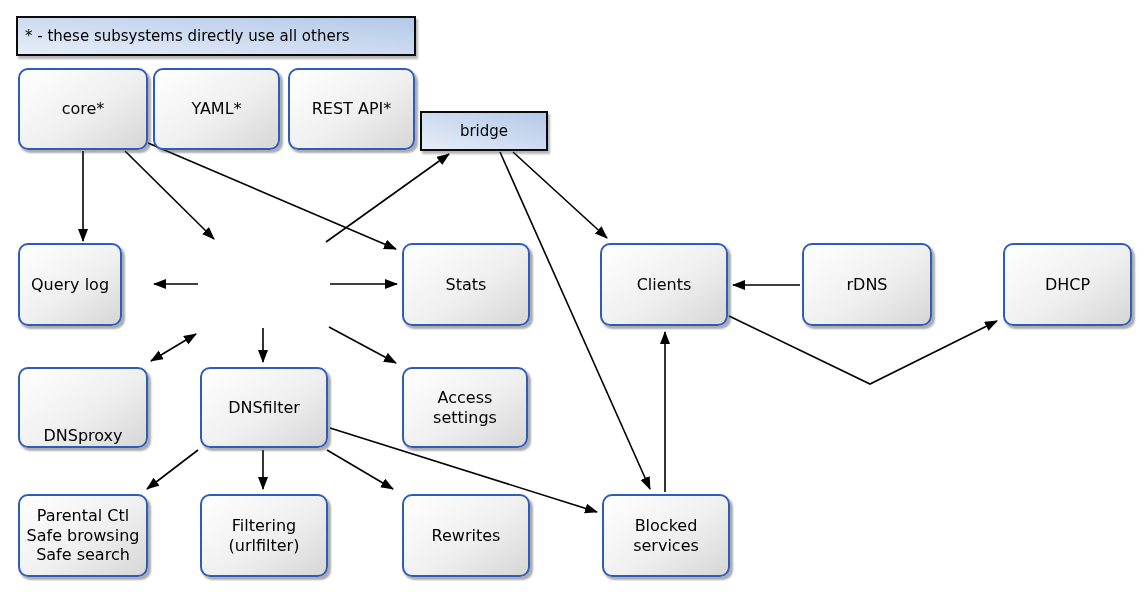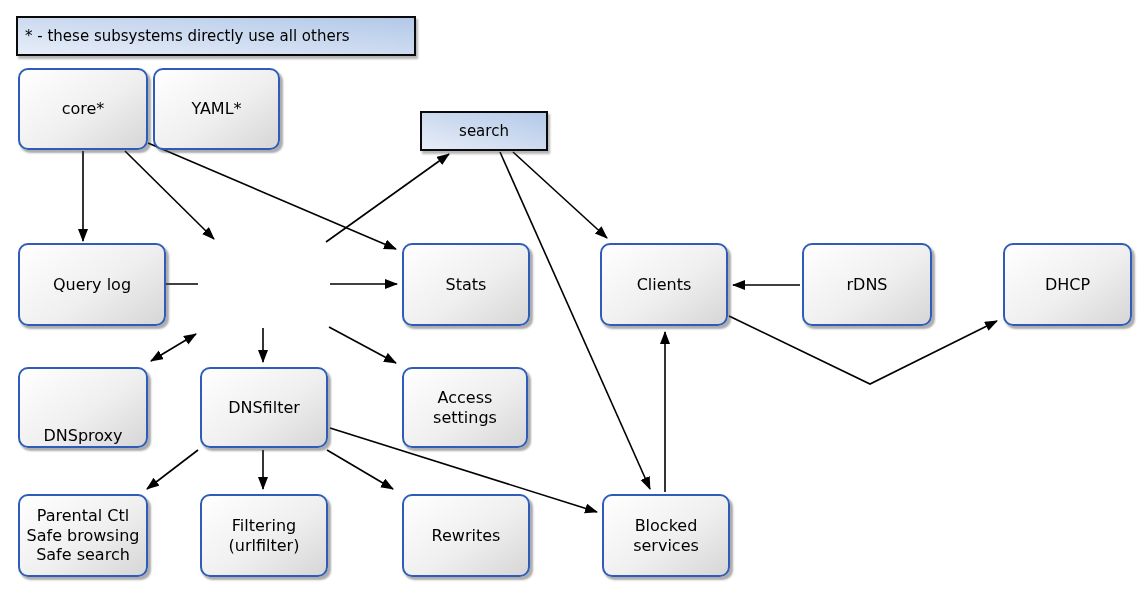--- a/index.html
+++ b/index.html
@@ -54,21 +54,21 @@
   }
   .banner.centered { justify-content: center; }
   .banner.padded { padding-left: 7px; }
 
   
   .pos-legend     { left:16px;  top:16px;  width:400px; height:40px; }
   .pos-core       { left:18px;  top:68px;  width:130px; height:82px; }
   .pos-yaml       { left:153px; top:68px;  width:127px; height:82px; }
   .pos-restapi    { left:288px; top:68px;  width:127px; height:82px; }
   .pos-bridge     { left:420px; top:111px; width:128px; height:40px; }
-  .pos-querylog   { left:18px;  top:243px; width:148px; height:83px; }
+  .pos-querylog   { left:18px;  top:243px; width:104px; height:83px; }
   .pos-dnsforward { left:200px; top:243px; width:128px; height:83px; }
   .pos-stats      { left:402px; top:243px; width:128px; height:83px; }
   .pos-clients    { left:600px; top:243px; width:128px; height:83px; }
   .pos-rdns       { left:802px; top:243px; width:130px; height:83px; }
   .pos-dhcp       { left:1003px;top:243px; width:129px; height:83px;align-items:center; }
   .pos-dnsproxy   { left:18px;  top:367px; width:130px; height:81px;align-items:flex-end; }
   .pos-dnsfilter  { left:200px; top:367px; width:128px; height:81px; }
   .pos-access     { left:402px; top:367px; width:126px; height:81px;text-align:center; }
   .pos-parental   { left:18px;  top:494px; width:130px; height:83px; }
   .pos-filtering  { left:200px; top:494px; width:128px; height:83px; }
@@ -108,28 +108,31 @@
     <line x1="800" y1="285" x2="733" y2="285" marker-end="url(#ah)"></line>
     <line x1="665" y1="492" x2="665" y2="332" marker-end="url(#ah)"></line>
     <polyline points="729,316 870,384 997,321" marker-end="url(#ah)"></polyline>
   </svg>
 
   <div class="banner padded pos-legend">
     <span class="lbl">* - these subsystems directly use all others</span>
   </div>
 
   <div class="banner centered pos-bridge">
-    <span class="lbl">search</span>
+    <span class="lbl">bridge</span>
   </div>
 
   <div class="node pos-core">
     <span class="lbl">core*</span>
   </div>
   <div class="node pos-yaml">
     <span class="lbl">YAML*</span>
+  </div>
+  <div class="node pos-restapi">
+    <span class="lbl">REST API*</span>
   </div>
   <div class="node pos-querylog">
     <span class="lbl">Query log</span>
   </div>
   <div class="node pos-clients">
     <span class="lbl">Clients</span>
   </div>
   <div class="node pos-stats">
     <span class="lbl">Stats</span>
   </div>

